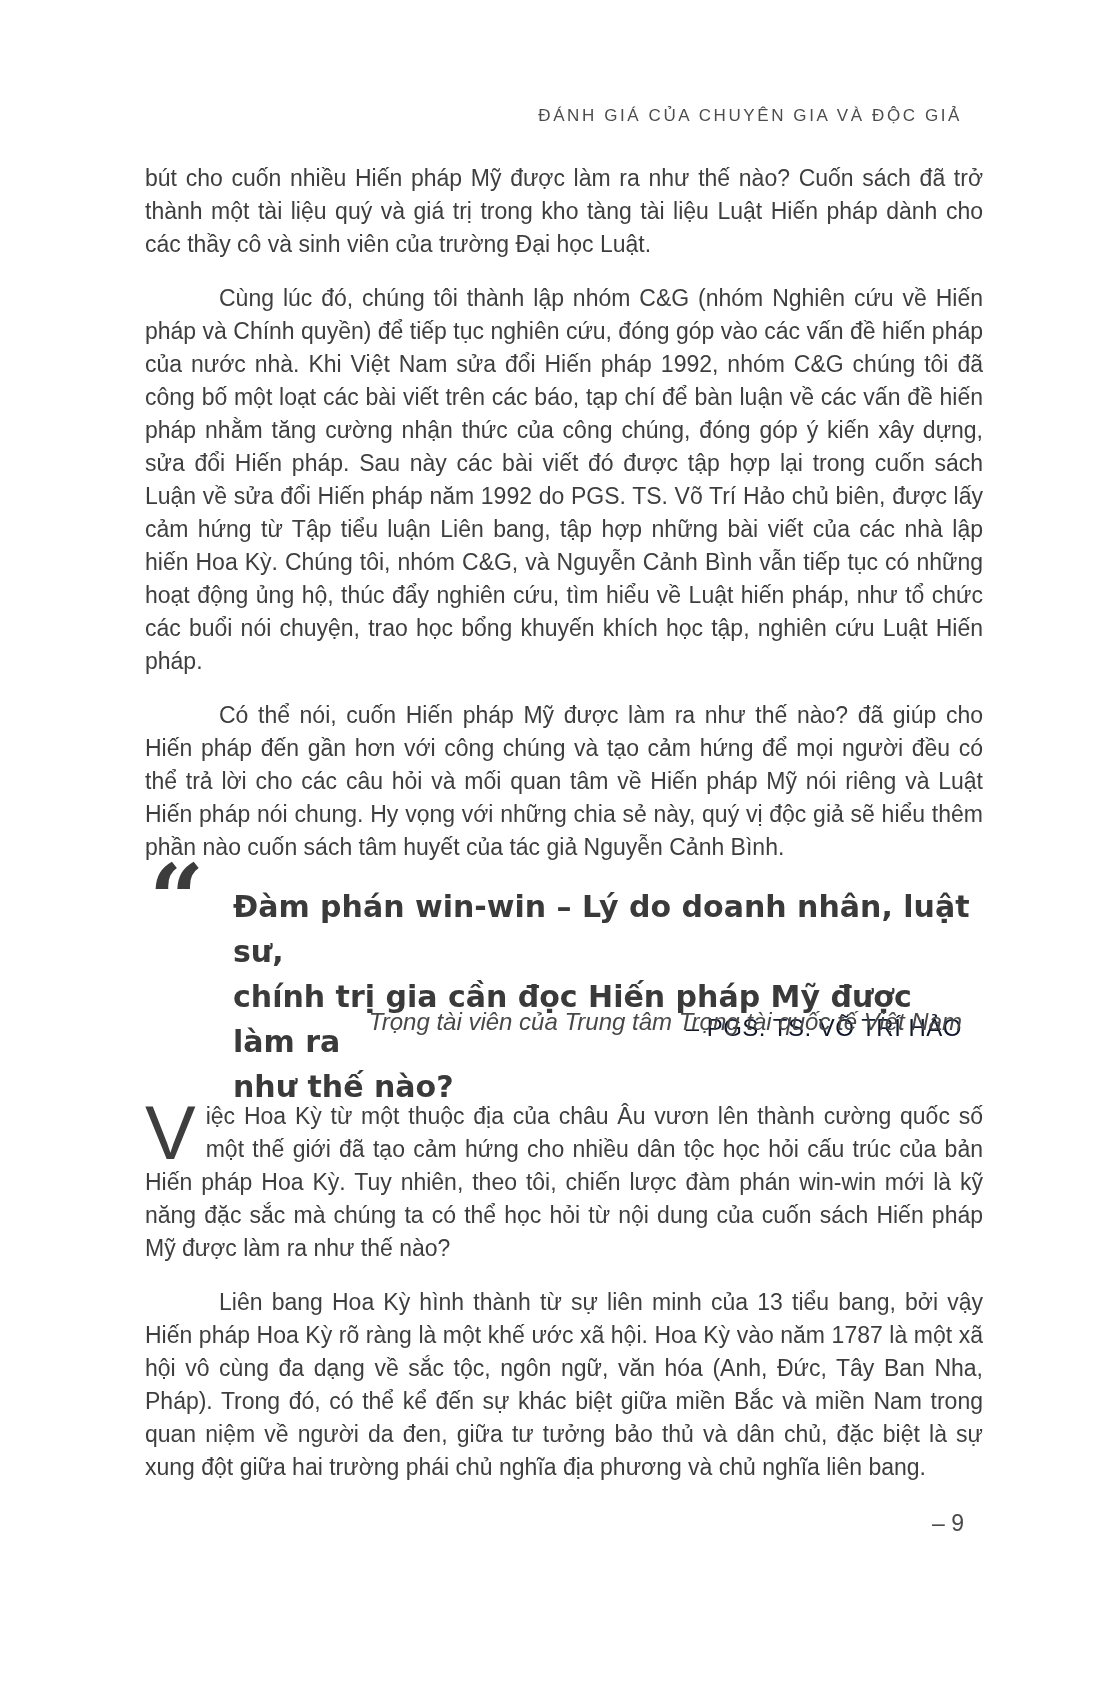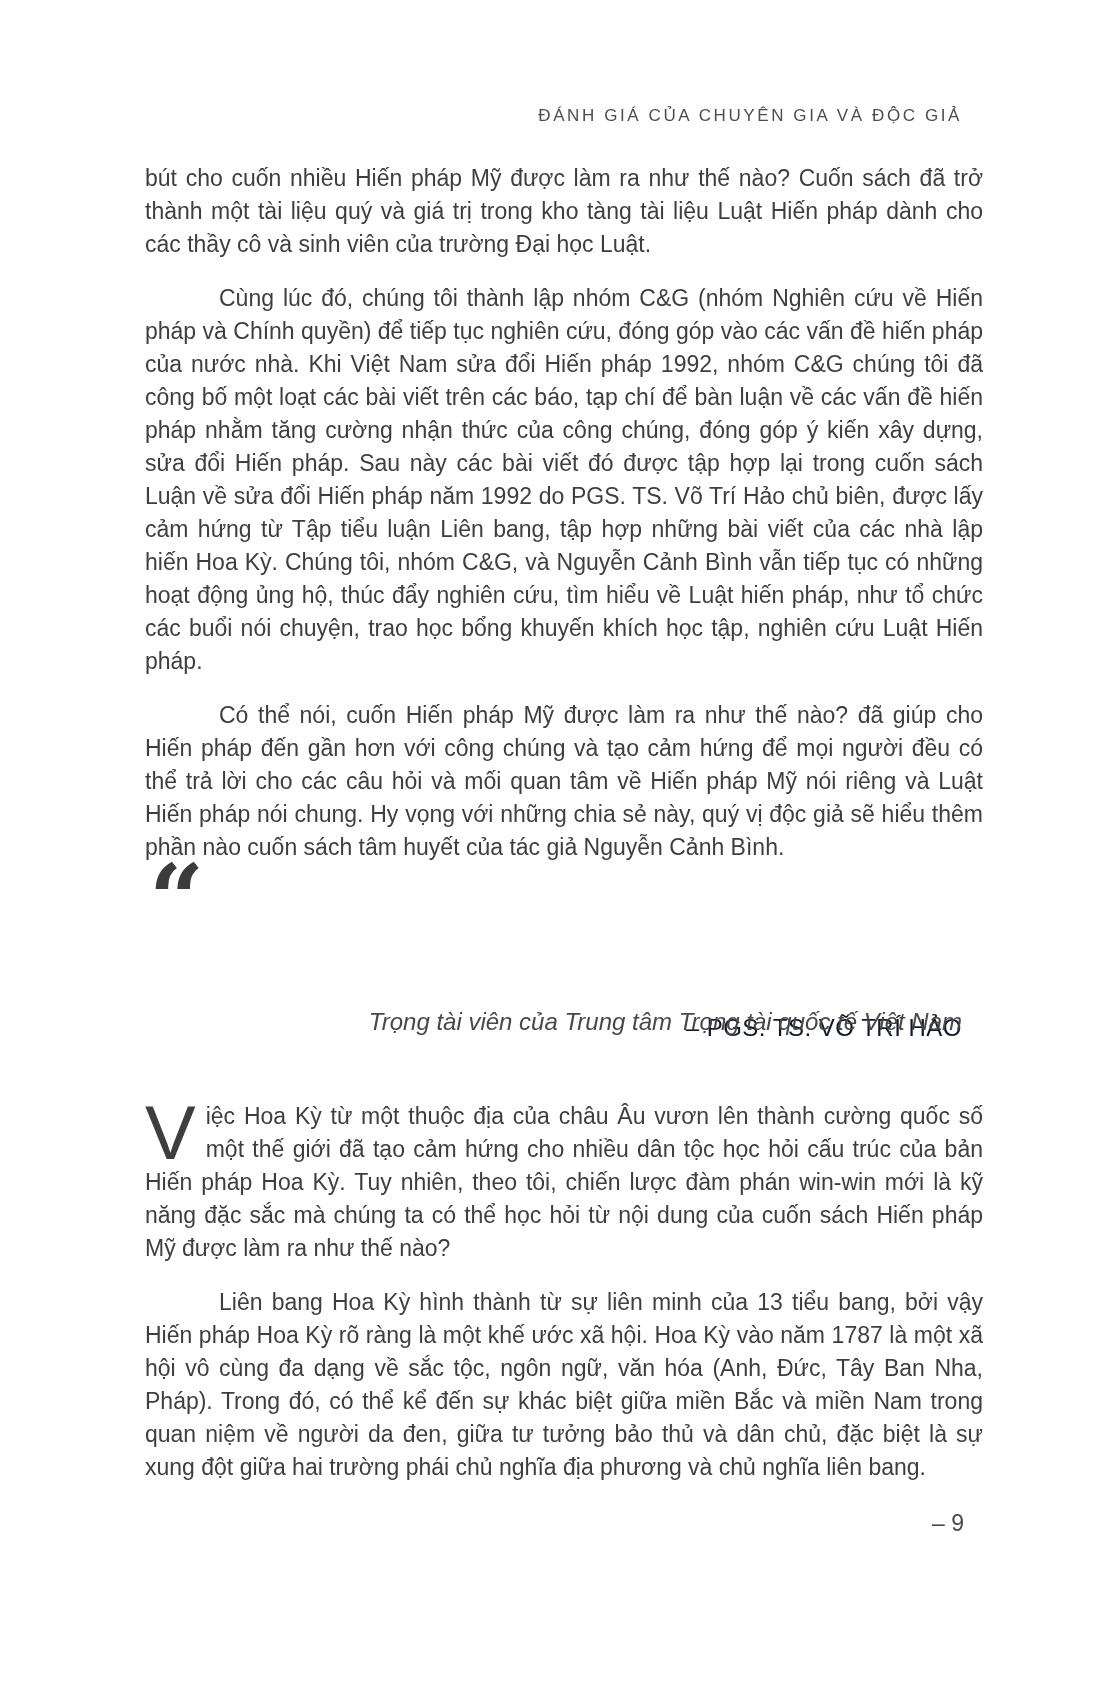--- a/index.html
+++ b/index.html
@@ -67,20 +67,25 @@
   <div class="running-header">ĐÁNH GIÁ CỦA CHUYÊN GIA VÀ ĐỘC GIẢ</div>
 
   <div class="section-top" id="paragraphs-top">
       <p class="para"><span>bút cho cuốn nhiều </span><span class="it">Hiến pháp Mỹ được làm ra như thế nào?</span><span> Cuốn sách đã trở thành một tài liệu quý và giá trị trong kho tàng tài liệu Luật Hiến pháp dành cho các thầy cô và sinh viên của trường Đại học Luật.</span></p>
       <p class="para indent"><span>Cùng lúc đó, chúng tôi thành lập nhóm C&amp;G (nhóm Nghiên cứu về Hiến pháp và Chính quyền) để tiếp tục nghiên cứu, đóng góp vào các vấn đề hiến pháp của nước nhà. Khi Việt Nam sửa đổi Hiến pháp 1992, nhóm C&amp;G chúng tôi đã công bố một loạt các bài viết trên các báo, tạp chí để bàn luận về các vấn đề hiến pháp nhằm tăng cường nhận thức của công chúng, đóng góp ý kiến xây dựng, sửa đổi Hiến pháp. Sau này các bài viết đó được tập hợp lại trong cuốn sách </span><span class="it">Luận về sửa đổi Hiến pháp năm 1992</span><span> do PGS. TS. Võ Trí Hảo chủ biên, được lấy cảm hứng từ </span><span class="it">Tập tiểu luận Liên bang</span><span>, tập hợp những bài viết của các nhà lập hiến Hoa Kỳ. Chúng tôi, nhóm C&amp;G, và Nguyễn Cảnh Bình vẫn tiếp tục có những hoạt động ủng hộ, thúc đẩy nghiên cứu, tìm hiểu về Luật hiến pháp, như tổ chức các buổi nói chuyện, trao học bổng khuyến khích học tập, nghiên cứu Luật Hiến pháp.</span></p>
       <p class="para indent"><span>Có thể nói, cuốn </span><span class="it">Hiến pháp Mỹ được làm ra như thế nào?</span><span> đã giúp cho Hiến pháp đến gần hơn với công chúng và tạo cảm hứng để mọi người đều có thể trả lời cho các câu hỏi và mối quan tâm về Hiến pháp Mỹ nói riêng và Luật Hiến pháp nói chung. Hy vọng với những chia sẻ này, quý vị độc giả sẽ hiểu thêm phần nào cuốn sách tâm huyết của tác giả Nguyễn Cảnh Bình.</span></p>
     </div>
 
   <div class="quote-block">
     <span class="quote-mark">“</span>
+    <div class="quote-heading" id="quote-heading">
+        <div class="quote-line"><span>Đàm phán win-win – Lý do doanh nhân, luật sư,</span></div>
+        <div class="quote-line"><span>chính trị gia cần đọc </span><span class="it">Hiến pháp Mỹ được làm ra</span></div>
+        <div class="quote-line"><span class="it">như thế nào?</span></div>
+      </div>
   </div>
 
   <div class="attribution">– PGS. TS. VÕ TRÍ HẢO</div>
 
   <div class="attribution-role">Trọng tài viên của Trung tâm Trọng tài quốc tế Việt Nam</div>
 
   <div class="section-bottom" id="paragraphs-bottom">
       <p class="para"><span class="dropcap">V</span><span>iệc Hoa Kỳ từ một thuộc địa của châu Âu vươn lên thành cường quốc số một thế giới đã tạo cảm hứng cho nhiều dân tộc học hỏi cấu trúc của bản Hiến pháp Hoa Kỳ. Tuy nhiên, theo tôi, chiến lược đàm phán win-win mới là kỹ năng đặc sắc mà chúng ta có thể học hỏi từ nội dung của cuốn sách </span><span class="it">Hiến pháp Mỹ được làm ra như thế nào?</span></p>
       <p class="para indent"><span>Liên bang Hoa Kỳ hình thành từ sự liên minh của 13 tiểu bang, bởi vậy Hiến pháp Hoa Kỳ rõ ràng là một khế ước xã hội. Hoa Kỳ vào năm 1787 là một xã hội vô cùng đa dạng về sắc tộc, ngôn ngữ, văn hóa (Anh, Đức, Tây Ban Nha, Pháp). Trong đó, có thể kể đến sự khác biệt giữa miền Bắc và miền Nam trong quan niệm về người da đen, giữa tư tưởng bảo thủ và dân chủ, đặc biệt là sự xung đột giữa hai trường phái chủ nghĩa địa phương và chủ nghĩa liên bang.</span></p>
     </div>

